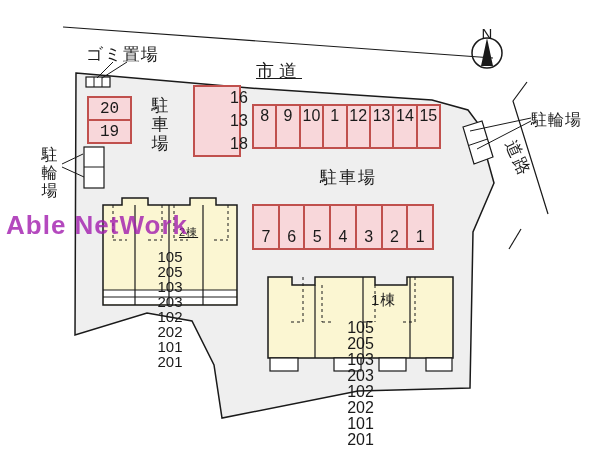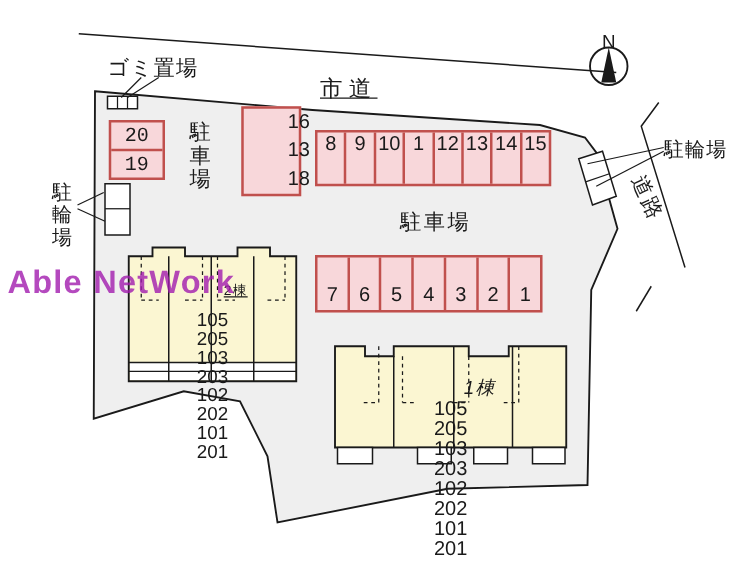--- a/index.html
+++ b/index.html
@@ -112,21 +112,21 @@
 
   <div class="lbl" style="left:86px;top:43px;font-size:17px;letter-spacing:1px;">ゴミ置場</div>
   <div class="lbl" style="left:256px;top:59px;font-size:18px;letter-spacing:5px;text-decoration:underline;">市道</div>
   <div class="lbl" style="left:477px;top:25px;width:20px;text-align:center;font-size:15px;">N</div>
   <div class="lbl vtext" style="left:149px;top:96px;width:22px;font-size:17px;line-height:19px;">駐車場</div>
   <div class="lbl vtext" style="left:39px;top:146px;width:21px;font-size:16px;line-height:18px;">駐輪場</div>
   <div class="lbl" style="left:320px;top:166px;font-size:17px;letter-spacing:2px;">駐車場</div>
   <div class="lbl" style="left:531px;top:110px;font-size:16px;letter-spacing:1px;">駐輪場</div>
   <div class="lbl road-label" style="left:499px;top:147px;font-size:17px;letter-spacing:2px;">道路</div>
   <div class="lbl" style="left:179px;top:225px;font-size:11px;letter-spacing:1px;text-decoration:underline;">2棟</div>
-  <div class="lbl" style="left:371px;top:301px;font-size:15px;letter-spacing:1px;font-style:italic;">1棟</div>
+  <div class="lbl" style="left:371px;top:291px;font-size:15px;letter-spacing:1px;">1棟</div>
   <div class="watermark" style="left:6px;top:210px;">Able NetWork</div>
 
   <div class="pgroup col" style="left:87px;top:96px;width:45px;height:48px;font-family:Liberation Mono, monospace;">
 
   <div class="pcell num-center">20</div>
       <div class="pcell num-center">19</div>
     </div>
   <div class="pgroup col" style="left:193px;top:85px;width:46px;height:72px;padding-left:44px;">
 
   <div class="pcell num-center">16</div>

